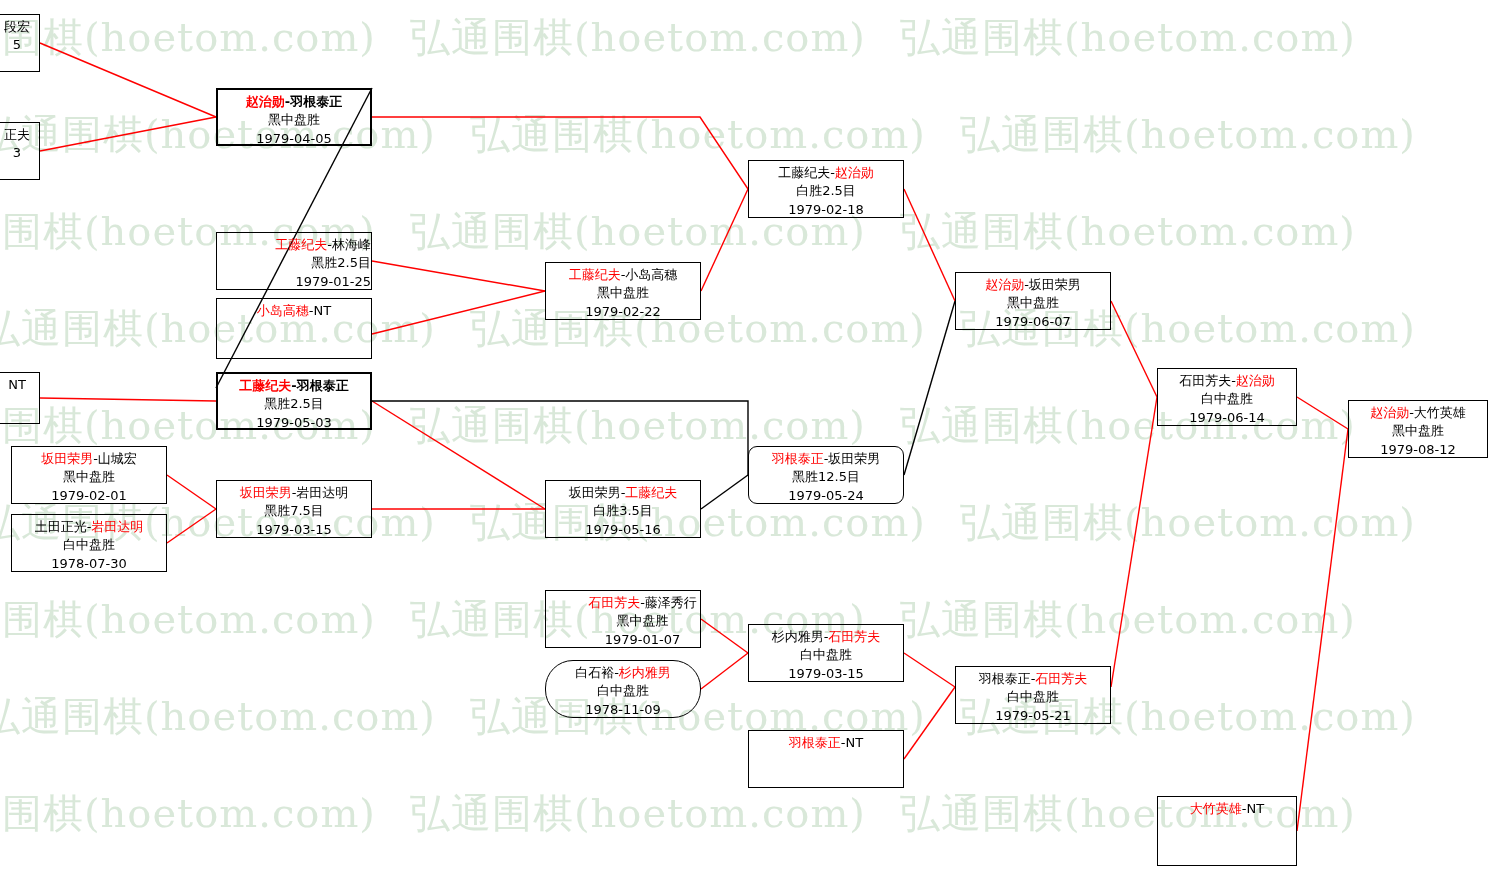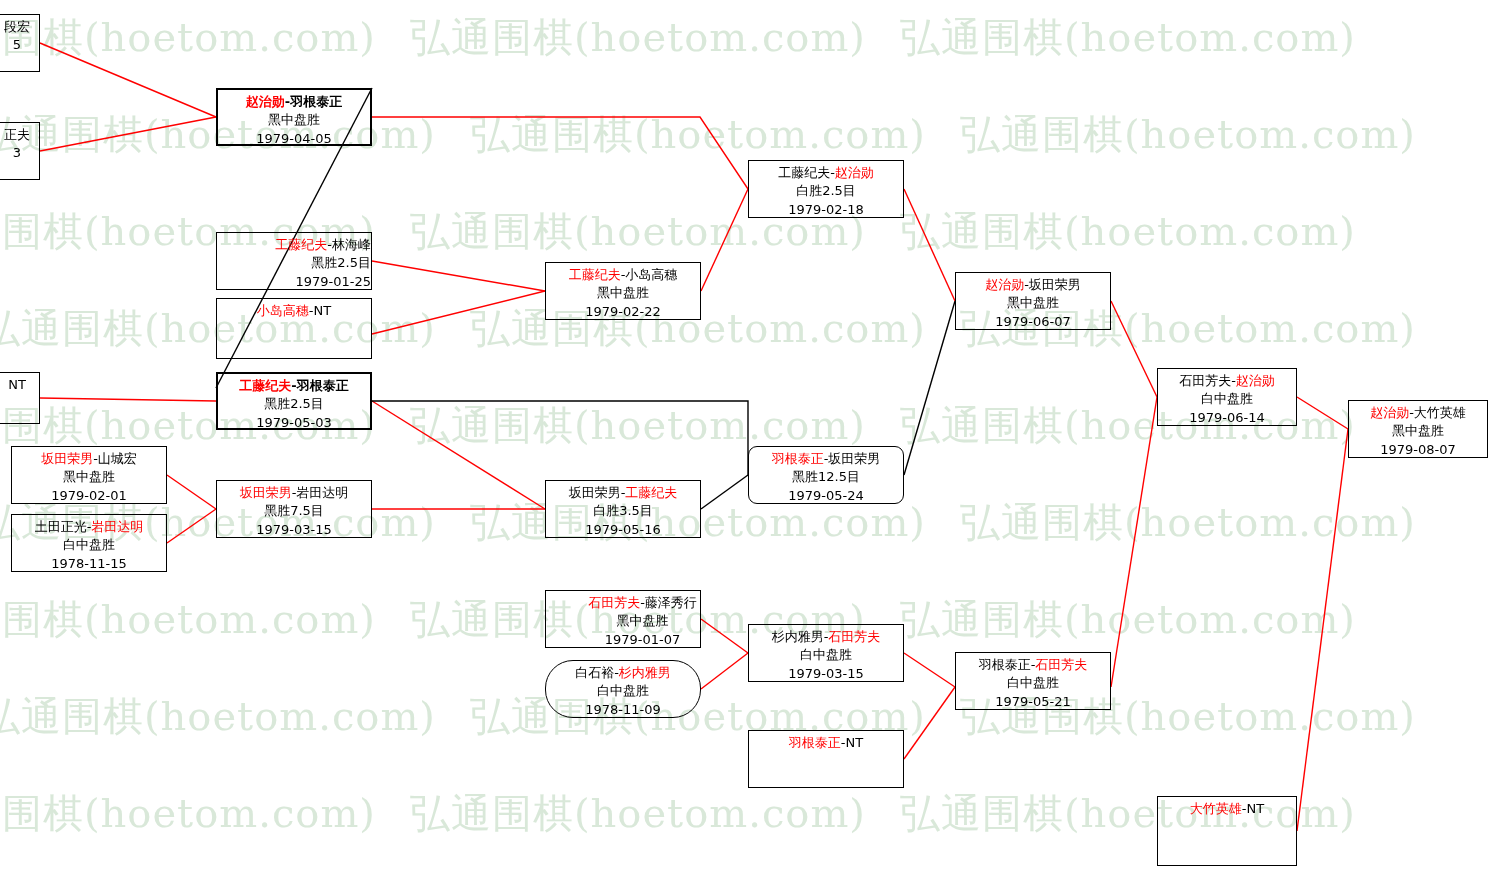--- a/index.html
+++ b/index.html
@@ -116,21 +116,21 @@
       <span class="ln"><span>1979-05-03</span></span>
     </div>
     <div class="node" style="left: 11px; top: 446px; width: 156px; height: 58px;">
       <span class="ln"><span class="r">坂田荣男</span><span>-山城宏</span></span>
       <span class="ln"><span>黑中盘胜</span></span>
       <span class="ln"><span>1979-02-01</span></span>
     </div>
     <div class="node" style="left: 11px; top: 514px; width: 156px; height: 58px;">
       <span class="ln"><span>土田正光</span><span>-</span><span class="r">岩田达明</span></span>
       <span class="ln"><span>白中盘胜</span></span>
-      <span class="ln"><span>1978-11-15</span></span>
+      <span class="ln"><span>1978-07-30</span></span>
     </div>
     <div class="node" style="left: 216px; top: 480px; width: 156px; height: 58px;">
       <span class="ln"><span class="r">坂田荣男</span><span>-岩田达明</span></span>
       <span class="ln"><span>黑胜7.5目</span></span>
       <span class="ln"><span>1979-03-15</span></span>
     </div>
     <div class="node" style="left: 545px; top: 262px; width: 156px; height: 58px;">
       <span class="ln"><span class="r">工藤纪夫</span><span>-小岛高穗</span></span>
       <span class="ln"><span>黑中盘胜</span></span>
       <span class="ln"><span>1979-02-22</span></span>
@@ -166,31 +166,31 @@
       <span class="ln"><span>1979-03-15</span></span>
     </div>
     <div class="node" style="left: 748px; top: 730px; width: 156px; height: 58px;">
       <span class="ln"><span class="r">羽根泰正</span><span>-NT</span></span>
     </div>
     <div class="node" style="left: 955px; top: 272px; width: 156px; height: 58px;">
       <span class="ln"><span class="r">赵治勋</span><span>-坂田荣男</span></span>
       <span class="ln"><span>黑中盘胜</span></span>
       <span class="ln"><span>1979-06-07</span></span>
     </div>
-    <div class="node" style="left: 955px; top: 652px; width: 156px; height: 58px;">
+    <div class="node" style="left: 955px; top: 666px; width: 156px; height: 58px;">
       <span class="ln"><span>羽根泰正</span><span>-</span><span class="r">石田芳夫</span></span>
       <span class="ln"><span>白中盘胜</span></span>
       <span class="ln"><span>1979-05-21</span></span>
     </div>
     <div class="node" style="left: 1157px; top: 368px; width: 140px; height: 58px;">
       <span class="ln"><span>石田芳夫</span><span>-</span><span class="r">赵治勋</span></span>
       <span class="ln"><span>白中盘胜</span></span>
       <span class="ln"><span>1979-06-14</span></span>
     </div>
     <div class="node" style="left: 1157px; top: 796px; width: 140px; height: 70px;">
       <span class="ln"><span class="r">大竹英雄</span><span>-NT</span></span>
     </div>
     <div class="node" style="left: 1348px; top: 400px; width: 140px; height: 58px;">
       <span class="ln"><span class="r">赵治勋</span><span>-大竹英雄</span></span>
       <span class="ln"><span>黑中盘胜</span></span>
-      <span class="ln"><span>1979-08-07</span></span>
+      <span class="ln"><span>1979-08-12</span></span>
     </div>
   </div>
 
 </body></html>

